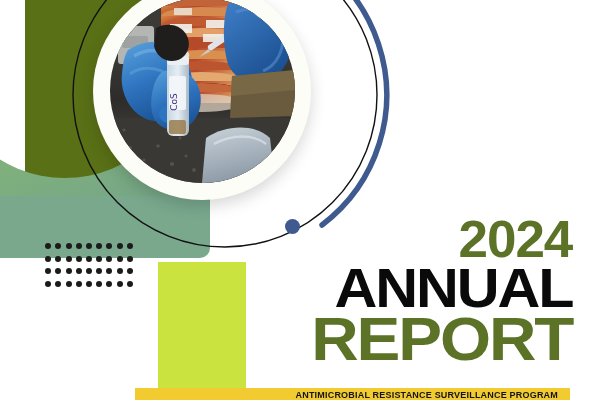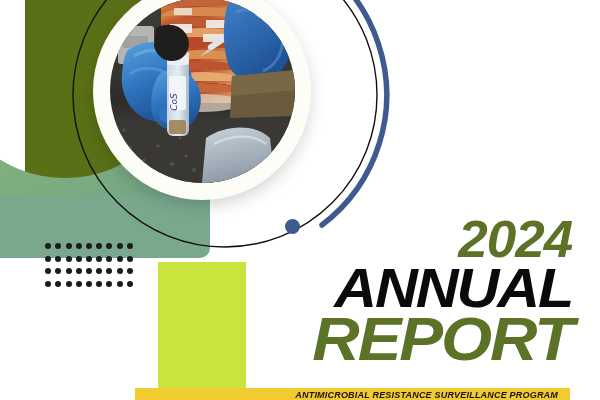--- a/index.html
+++ b/index.html
@@ -9,21 +9,21 @@
     background:#ffffff;
     overflow:hidden;
     position:relative;
   }
   .cover {
     position:absolute; inset:0;
     width:600px; height:400px;
     background:#ffffff;
     overflow:hidden;
   }
-  .layer { position:absolute;font-style:italic; }
+  .layer { position:absolute; }
 
   
   #olive-rect {
     left:25px; top:-10px; width:145px; height:214px;
     background:#5A7016;
   }
   #green-arc-wrap {
     left:-120px; top:-130px; width:370px; height:370px;
     border-radius:50%;
     overflow:hidden;

